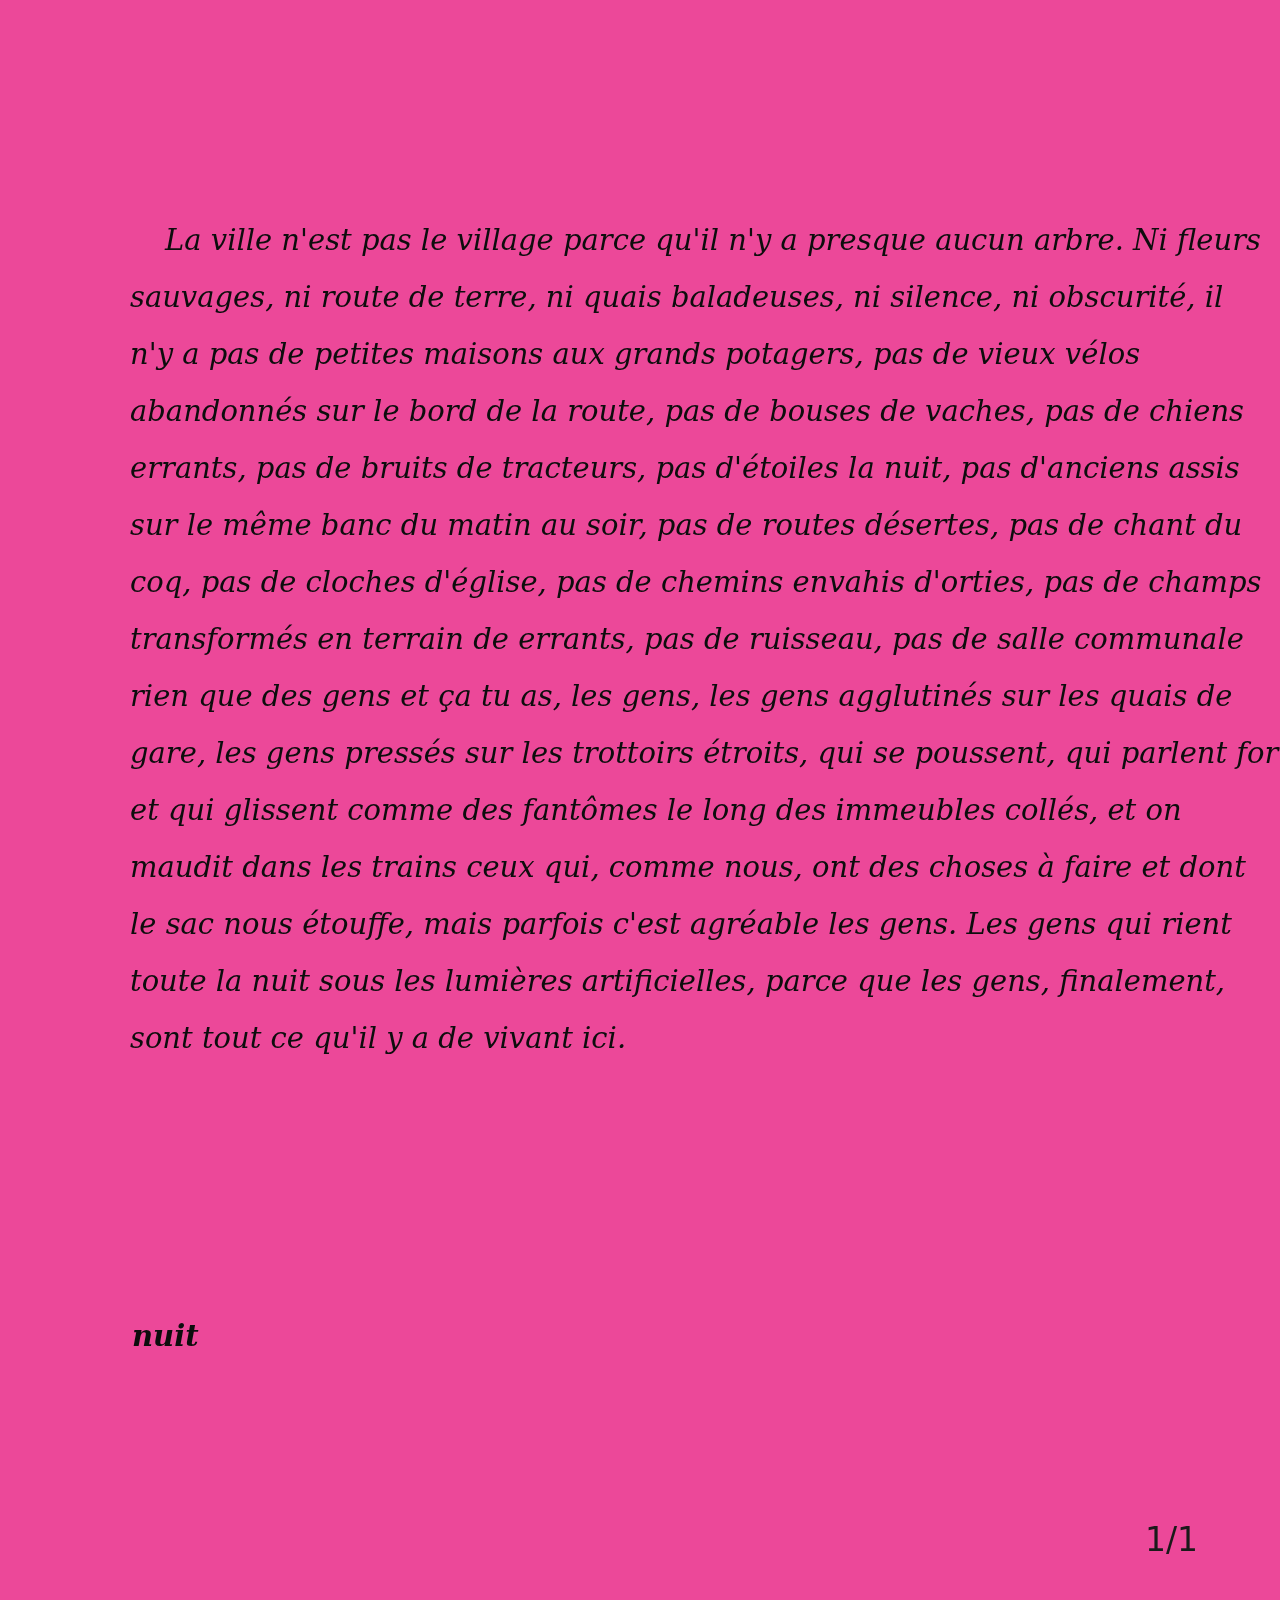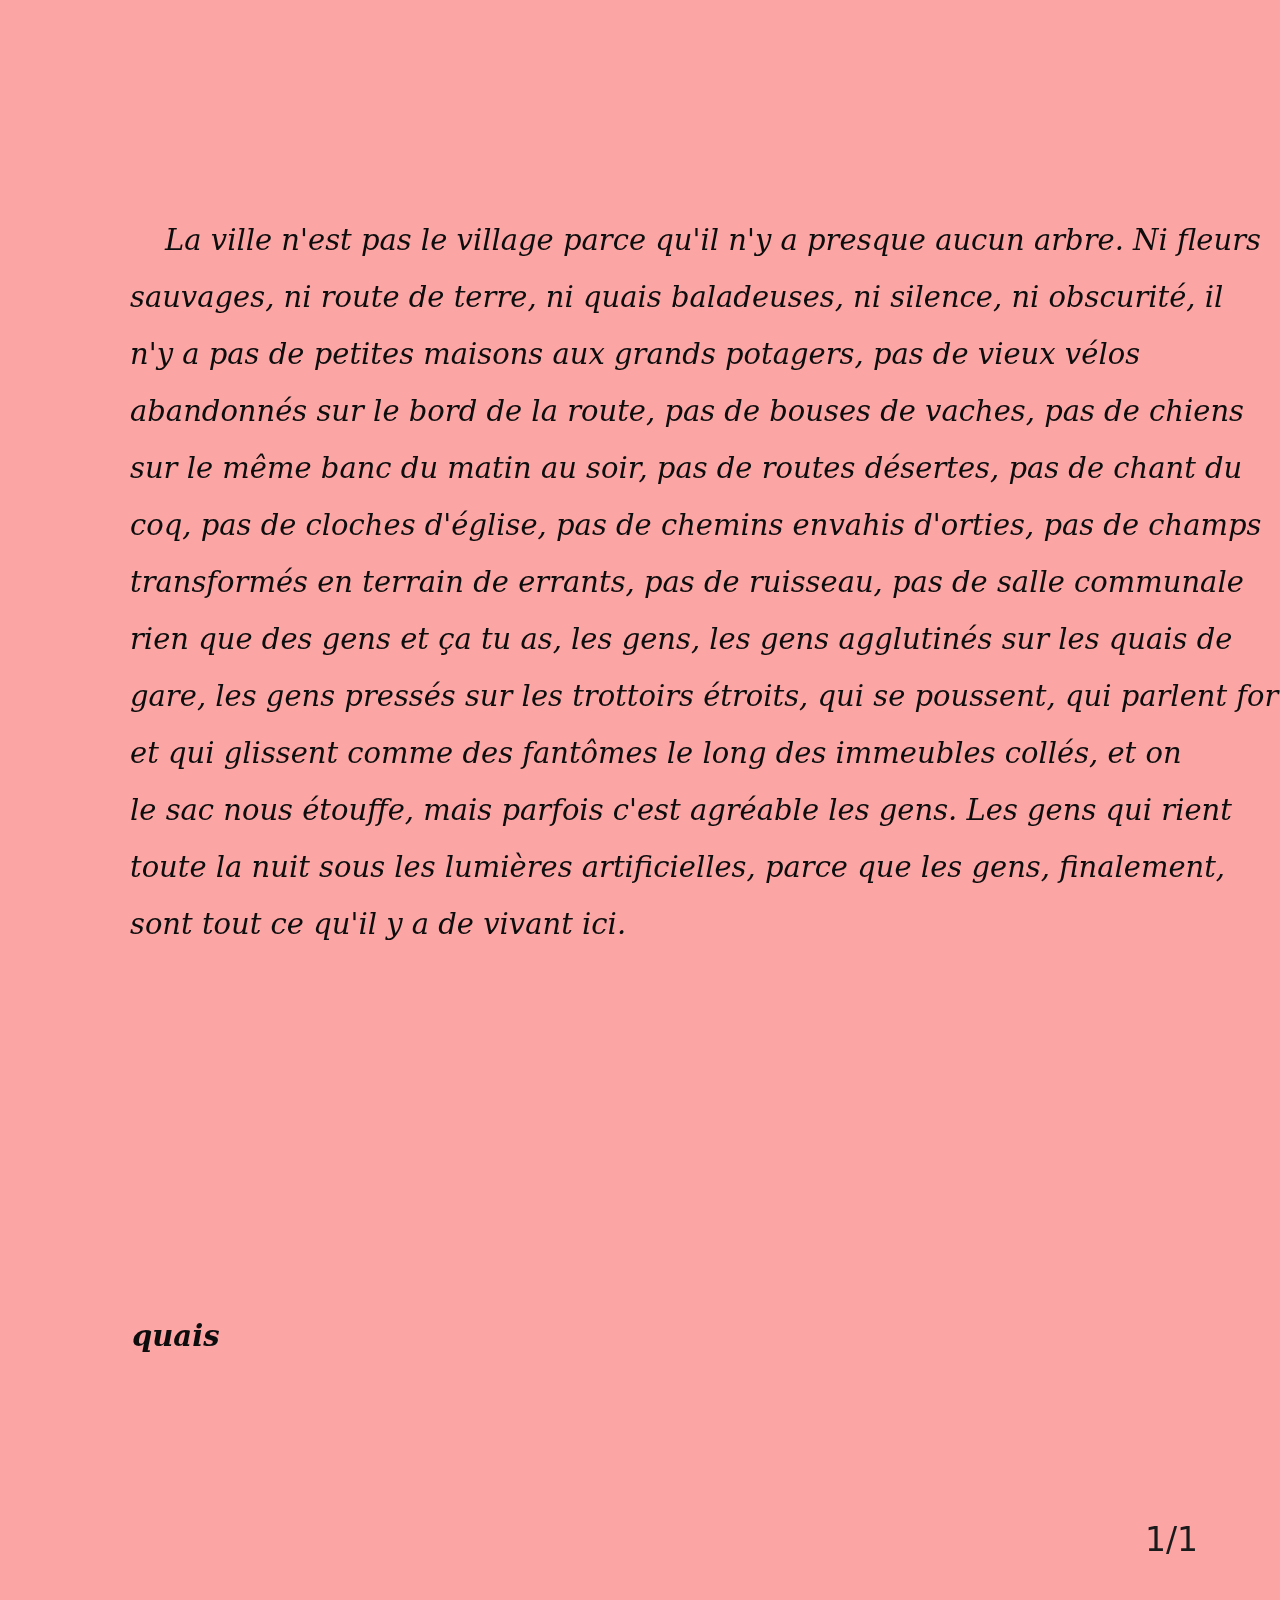--- a/index.html
+++ b/index.html
@@ -4,21 +4,21 @@
 <style>
   html, body {
     margin: 0;
     padding: 0;
     background: #ffffff;
   }
   .page {
     position: relative;
     width: 1280px;
     height: 1600px;
-    background: #fca5a5;
+    background: #ec4899;
     overflow: hidden;
   }
   .textblock {
     position: absolute;
     left: 130px;
     top: 212px;
     width: 1030px;
     color: #0d0d0d;
     font-family: "DejaVu Serif", serif;
     font-style: italic;
@@ -58,28 +58,30 @@
 </head>
 <body>
 
 <div class="page">
 
   <div class="textblock">
     <div class="line first">La ville n'est pas le village parce qu'il n'y a presque aucun arbre. Ni fleurs</div>
     <div class="line">sauvages, ni route de terre, ni quais baladeuses, ni silence, ni obscurité, il</div>
     <div class="line">n'y a pas de petites maisons aux grands potagers, pas de vieux vélos</div>
     <div class="line">abandonnés sur le bord de la route, pas de bouses de vaches, pas de chiens</div>
+    <div class="line">errants, pas de bruits de tracteurs, pas d'étoiles la nuit, pas d'anciens assis</div>
     <div class="line">sur le même banc du matin au soir, pas de routes désertes, pas de chant du</div>
     <div class="line">coq, pas de cloches d'église, pas de chemins envahis d'orties, pas de champs</div>
     <div class="line">transformés en terrain de errants, pas de ruisseau, pas de salle communale</div>
     <div class="line">rien que des gens et ça tu as, les gens, les gens agglutinés sur les quais de</div>
     <div class="line">gare, les gens pressés sur les trottoirs étroits, qui se poussent, qui parlent fort</div>
     <div class="line">et qui glissent comme des fantômes le long des immeubles collés, et on</div>
+    <div class="line">maudit dans les trains ceux qui, comme nous, ont des choses à faire et dont</div>
     <div class="line">le sac nous étouffe, mais parfois c'est agréable les gens. Les gens qui rient</div>
     <div class="line">toute la nuit sous les lumières artificielles, parce que les gens, finalement,</div>
     <div class="line">sont tout ce qu'il y a de vivant ici.</div>
   </div>
 
-  <div class="signature">quais</div>
+  <div class="signature">nuit</div>
 
   <div class="pagenum">1/1</div>
 
 </div>
 
 </body></html>

